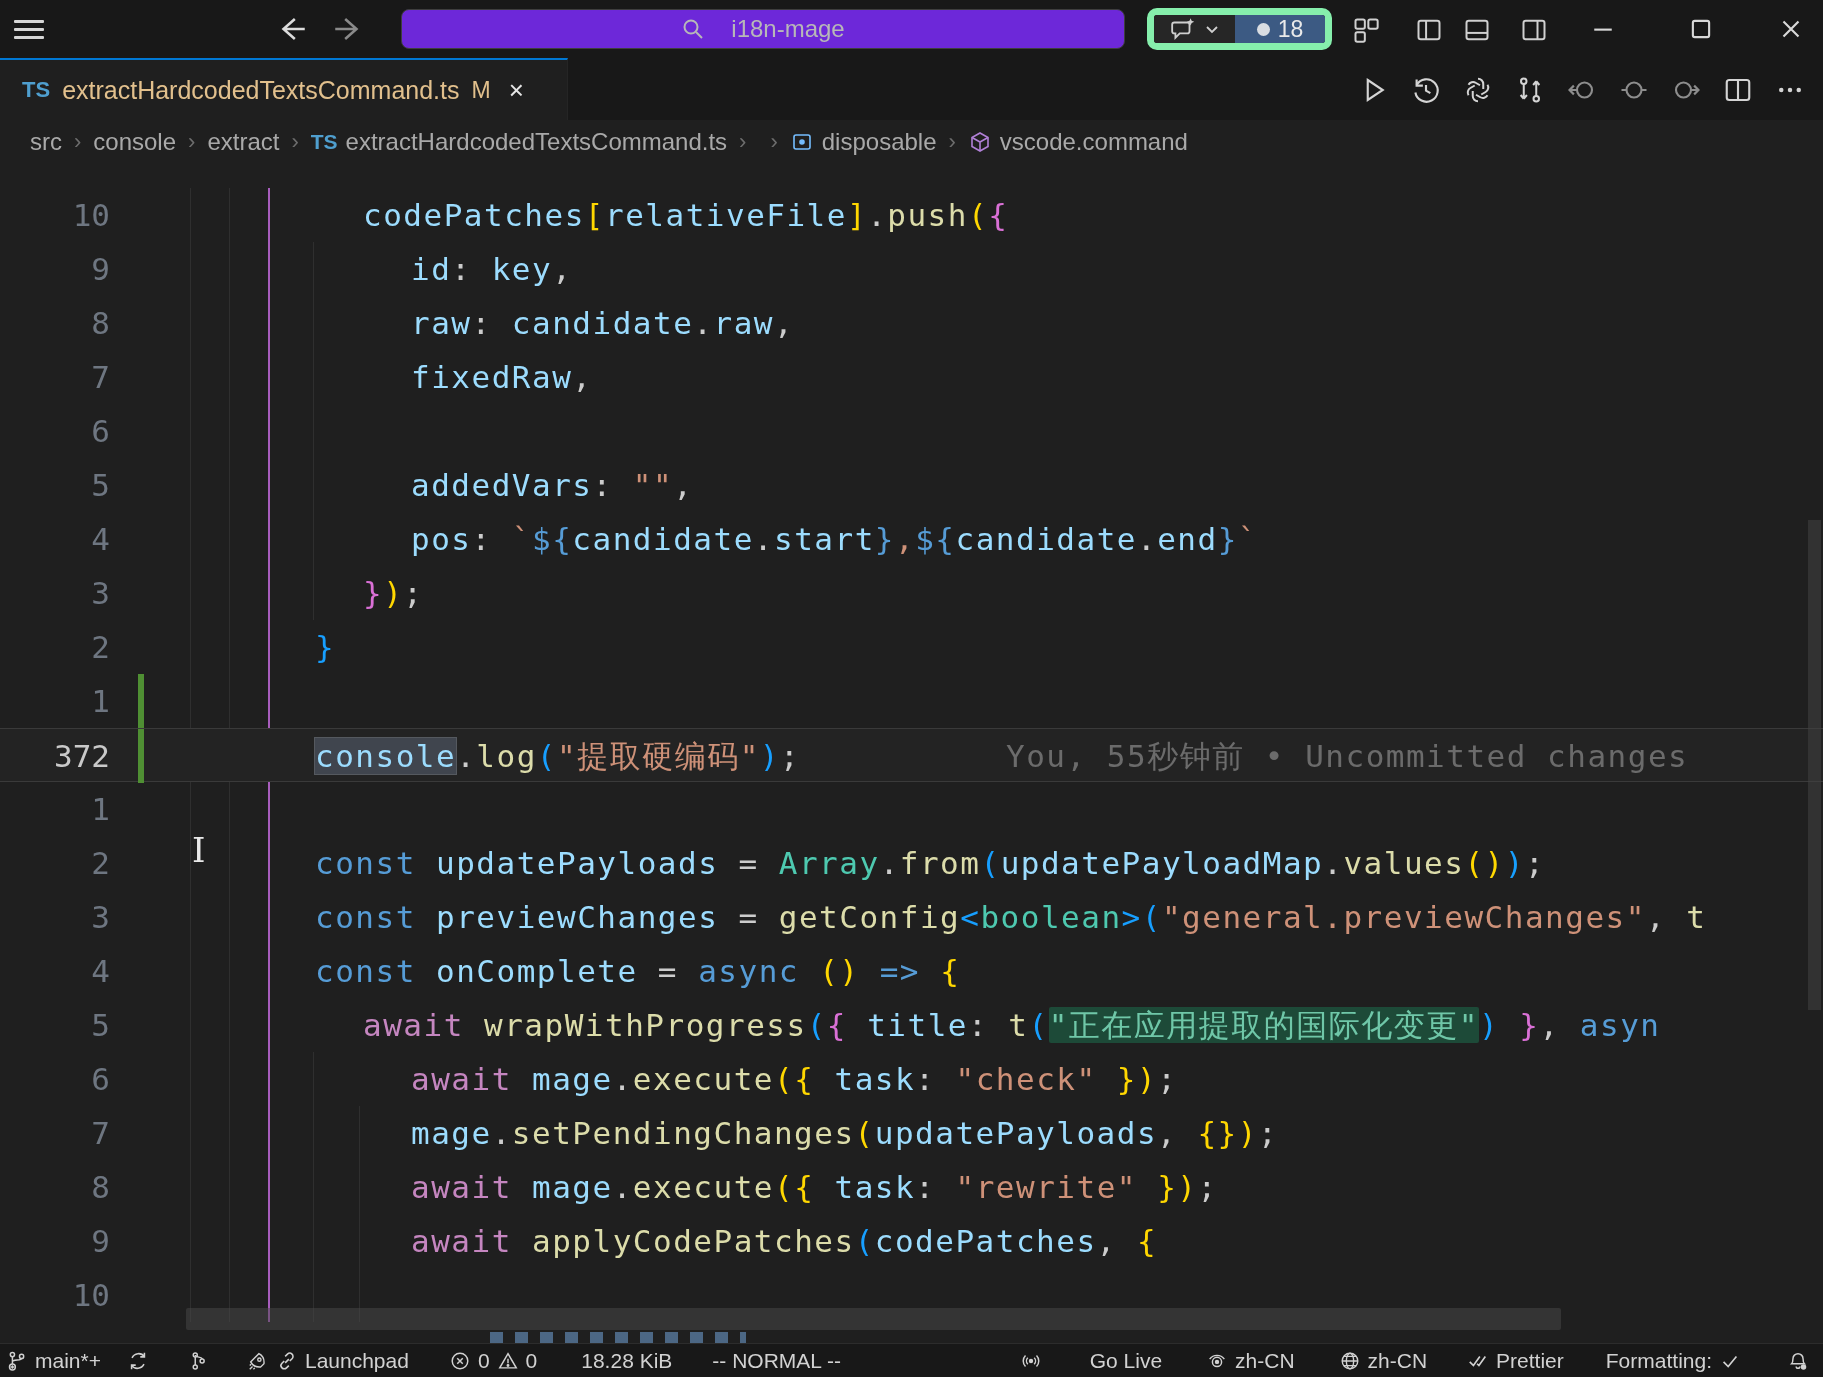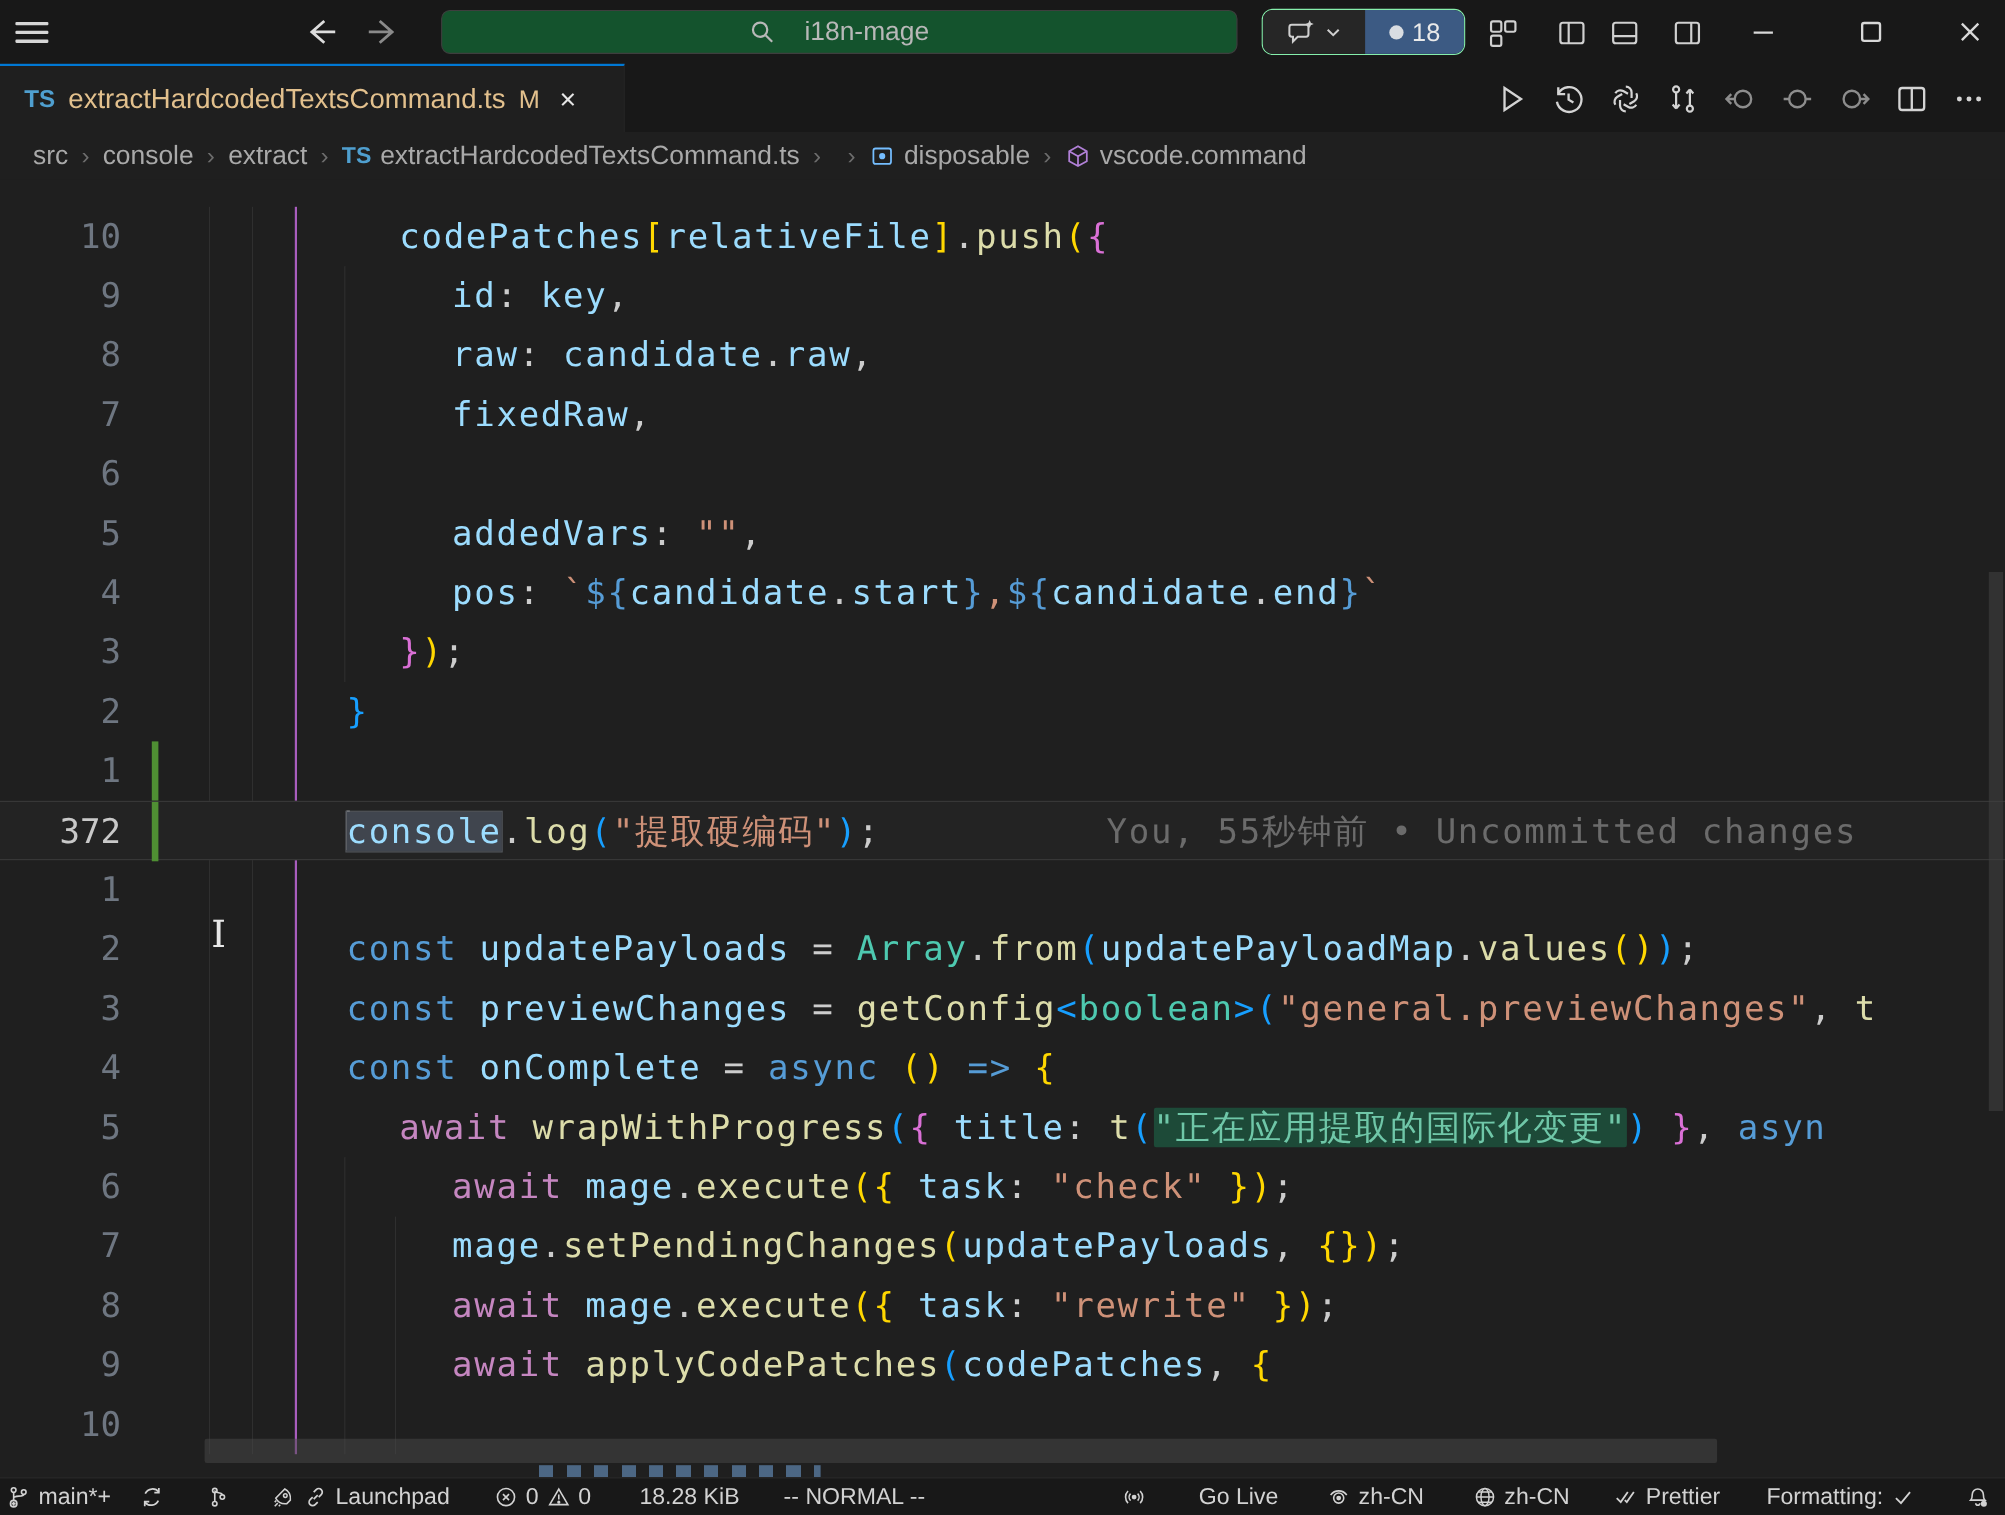--- a/index.html
+++ b/index.html
@@ -6,24 +6,24 @@
   html,body { width:1823px; height:1377px; background:#1f1f1f; overflow:hidden;
               font-family:"Liberation Sans", sans-serif; }
 
   
   .titlebar { position:absolute; left:0; top:0; width:1823px; height:58px; background:#181818;
               display:flex; align-items:center; }
   .hamburger { position:absolute; left:14px; top:15px; width:30px; height:26px; cursor:pointer; }
   .hamburger i { display:block; height:3px; background:#d6d6d6; margin:5px 0; border-radius:1px; }
   .navarrow { position:absolute; top:12px; width:36px; height:34px; color:#dcdcdc; }
   .navarrow.fwd { color:#8a8a8a; }
-  .searchbox { position:absolute; left:401px; top:9px; width:724px; height:40px; background:#14532d;
+  .searchbox { position:absolute; left:401px; top:9px; width:724px; height:40px; background:#6d28d9;
                border:1px solid #3e3e3e; border-radius:8px; display:flex; align-items:center;
                justify-content:center; color:#b8b8b8; font-size:24px; gap:26px; }
-  .chatpill { position:absolute; left:1147px; top:8px; width:185px; height:42px; border:1px solid #86efac;
+  .chatpill { position:absolute; left:1147px; top:8px; width:185px; height:42px; border:7px solid #86efac;
               border-radius:10px; display:flex; overflow:hidden; }
   .chatpill .left { flex:1; background:#262626; display:flex; align-items:center; justify-content:center;
                     gap:8px; color:#cfcfcf; }
   .chatpill .right { width:90px; background:#3c5a83; display:flex; align-items:center; justify-content:center;
                      gap:8px; color:#eaeaea; font-size:23px; }
   .chatpill .dot { width:13px; height:13px; border-radius:50%; background:#d9dde2; }
   .tb-ic { position:absolute; top:16px; width:28px; height:28px; color:#d0d0d0; }
   .winbtn { position:absolute; top:14px; width:30px; height:30px; color:#d8d8d8; }
 
   

